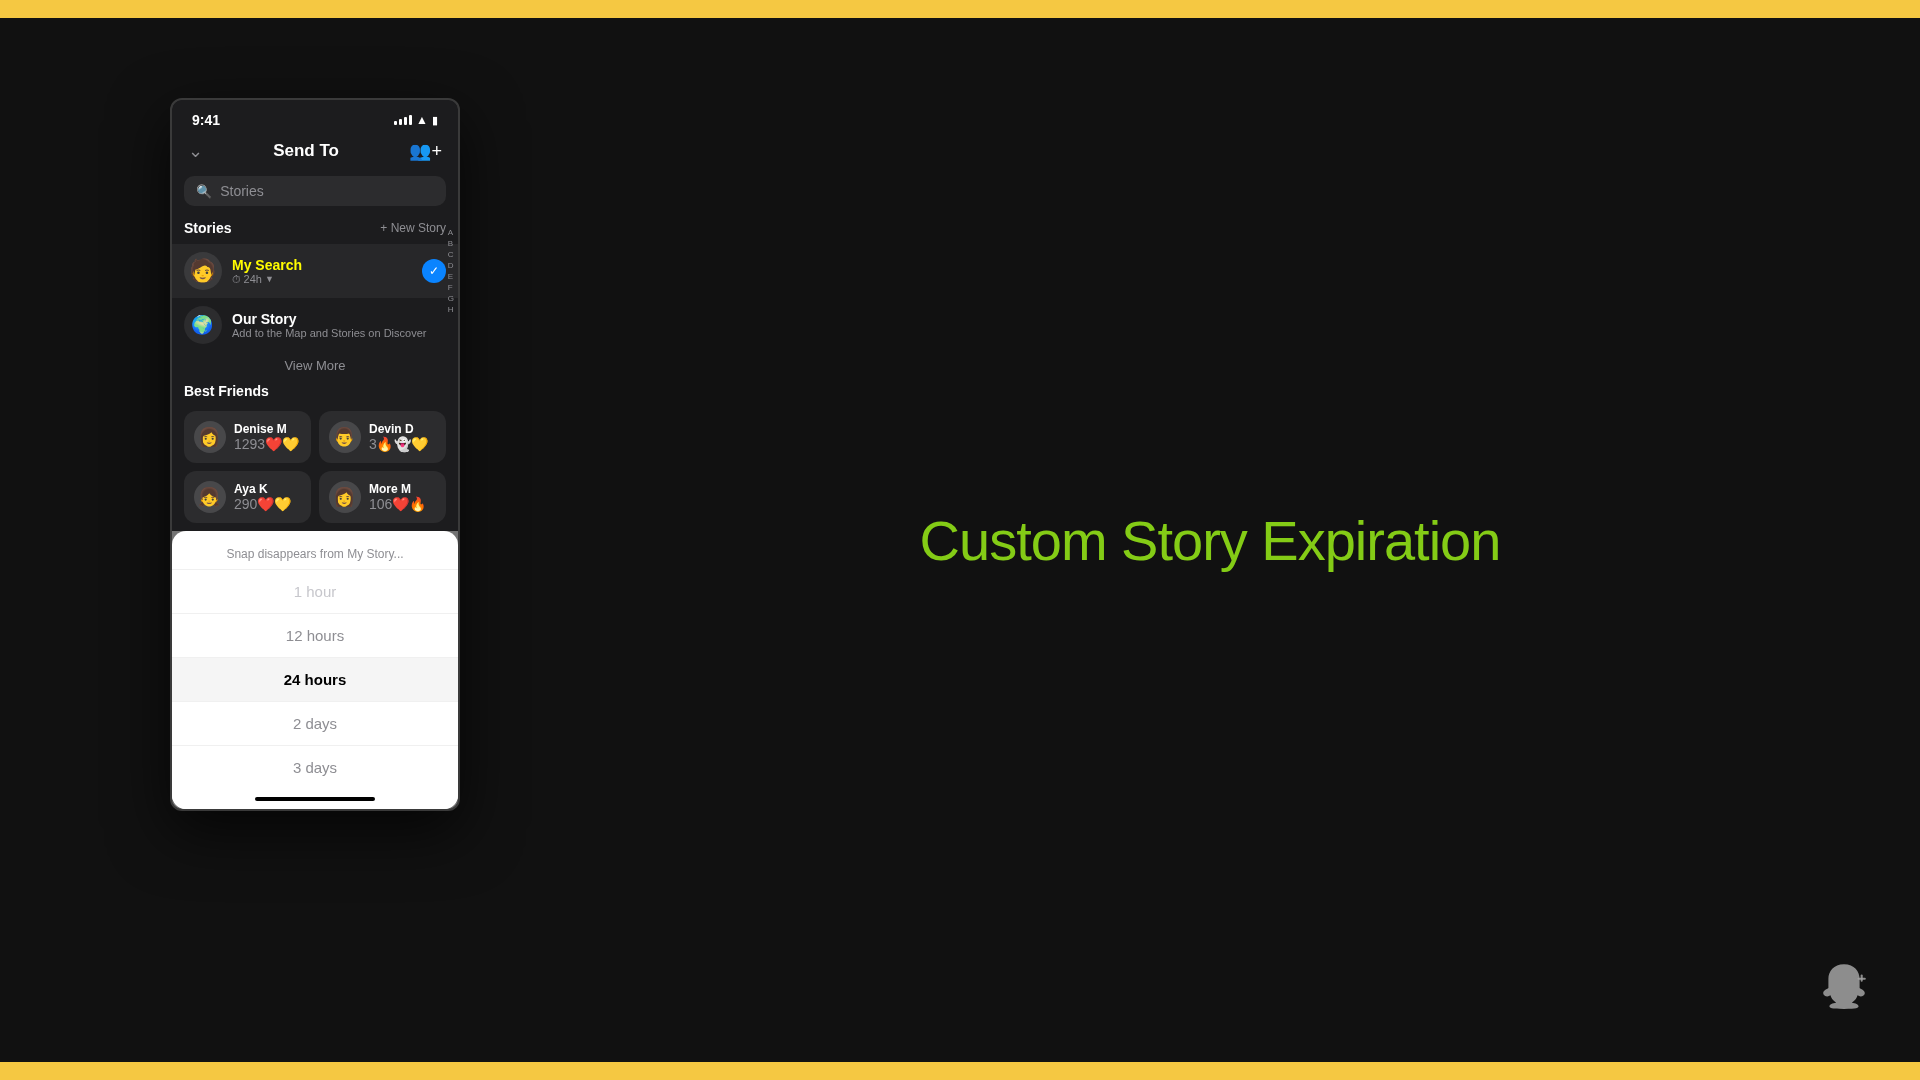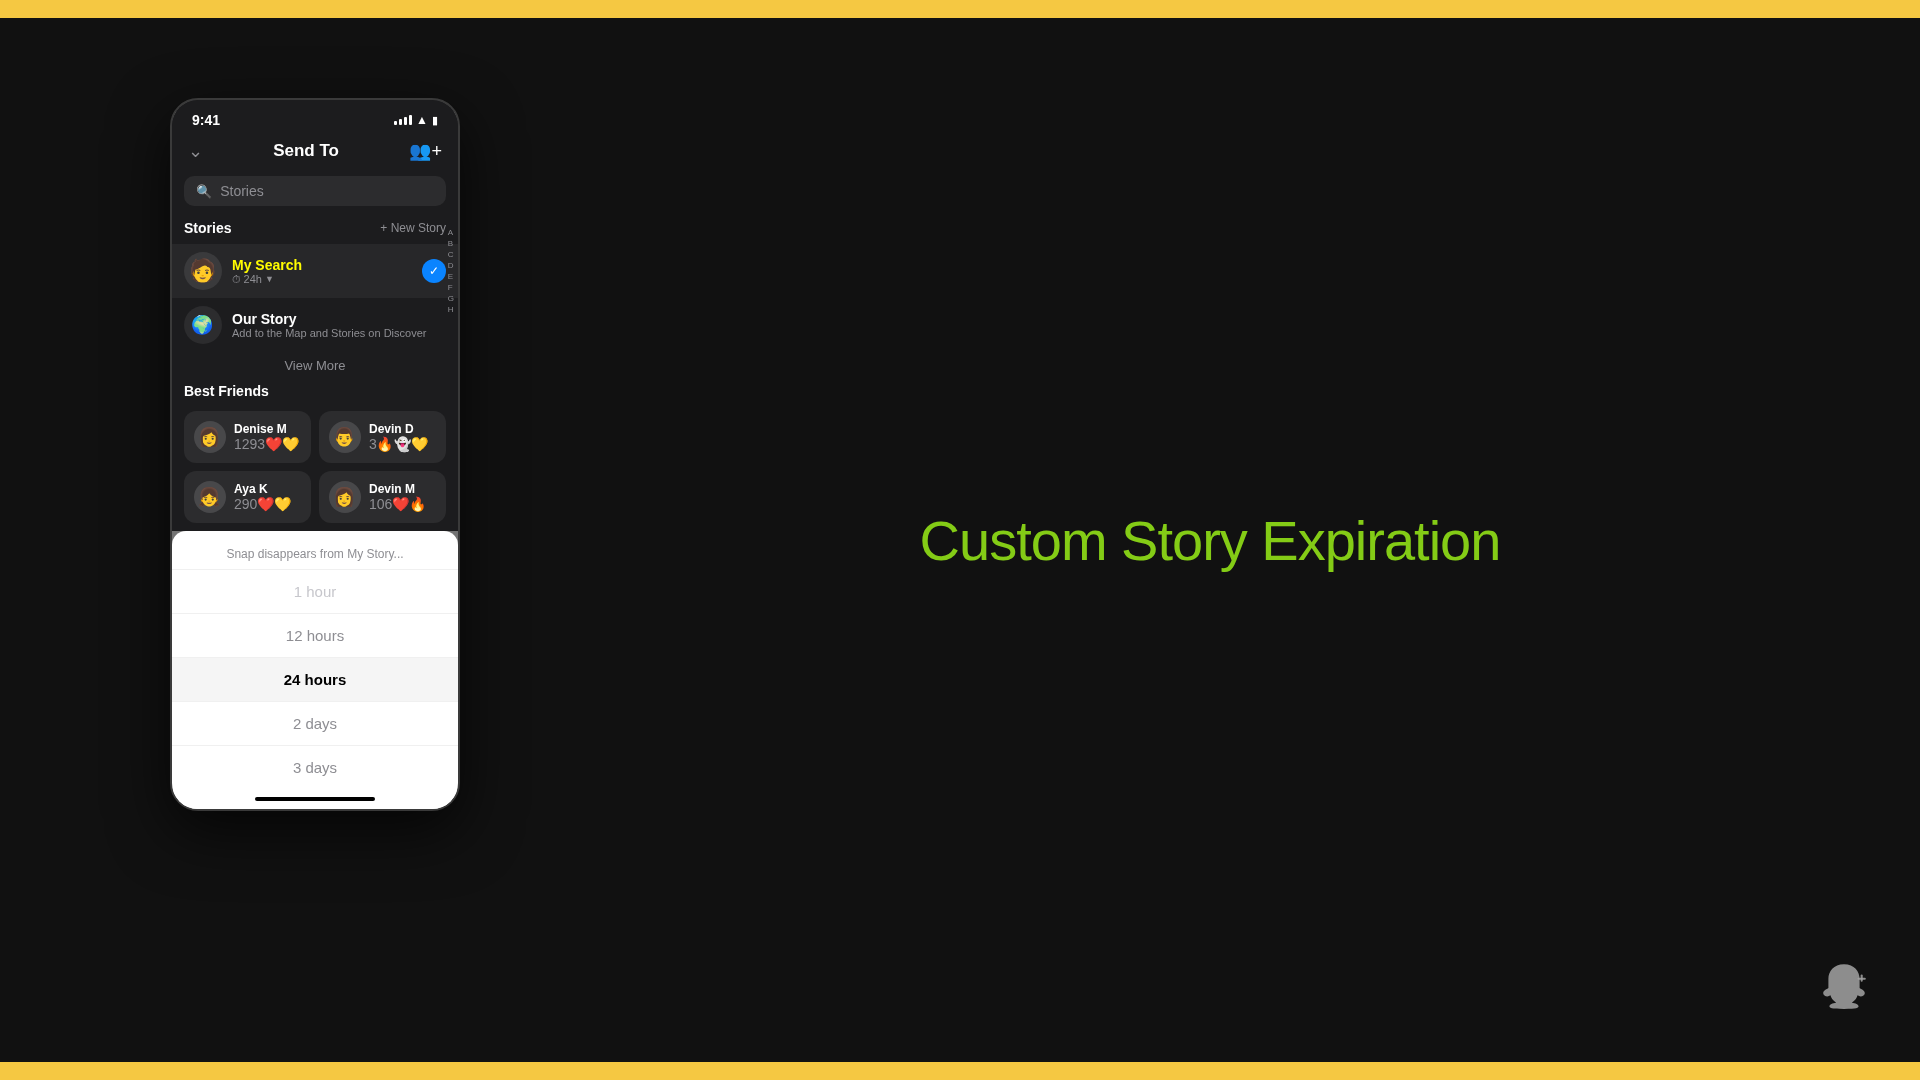--- a/index.html
+++ b/index.html
@@ -42,21 +42,21 @@
       position: absolute;
       left: 170px;
       top: 80px;
       width: 290px;
     }
 
     
     .phone-frame {
       width: 290px;
       background: #737373;
-      border-radius: 28px;
+      border-radius: 12px;
       border: 2px solid #3a3a3a;
       overflow: hidden;
       position: relative;
       box-shadow: 0 20px 60px rgba(0,0,0,0.7);
     }
 
     
     .phone-screen-dark {
       background: #1c1c1e;
       padding: 0;
@@ -469,21 +469,21 @@
           <div class="friend-card">
             <div class="friend-avatar">👧</div>
             <div>
               <div class="friend-name">Aya K</div>
               <div class="friend-score">290❤️💛</div>
             </div>
           </div>
           <div class="friend-card">
             <div class="friend-avatar">👩</div>
             <div>
-              <div class="friend-name">Devin M</div>
+              <div class="friend-name">More M</div>
               <div class="friend-score">106❤️🔥</div>
             </div>
           </div>
         </div>
 
       </div>
 
       <div class="dropdown-sheet">
         <div class="dropdown-header">Snap disappears from My Story...</div>
 

